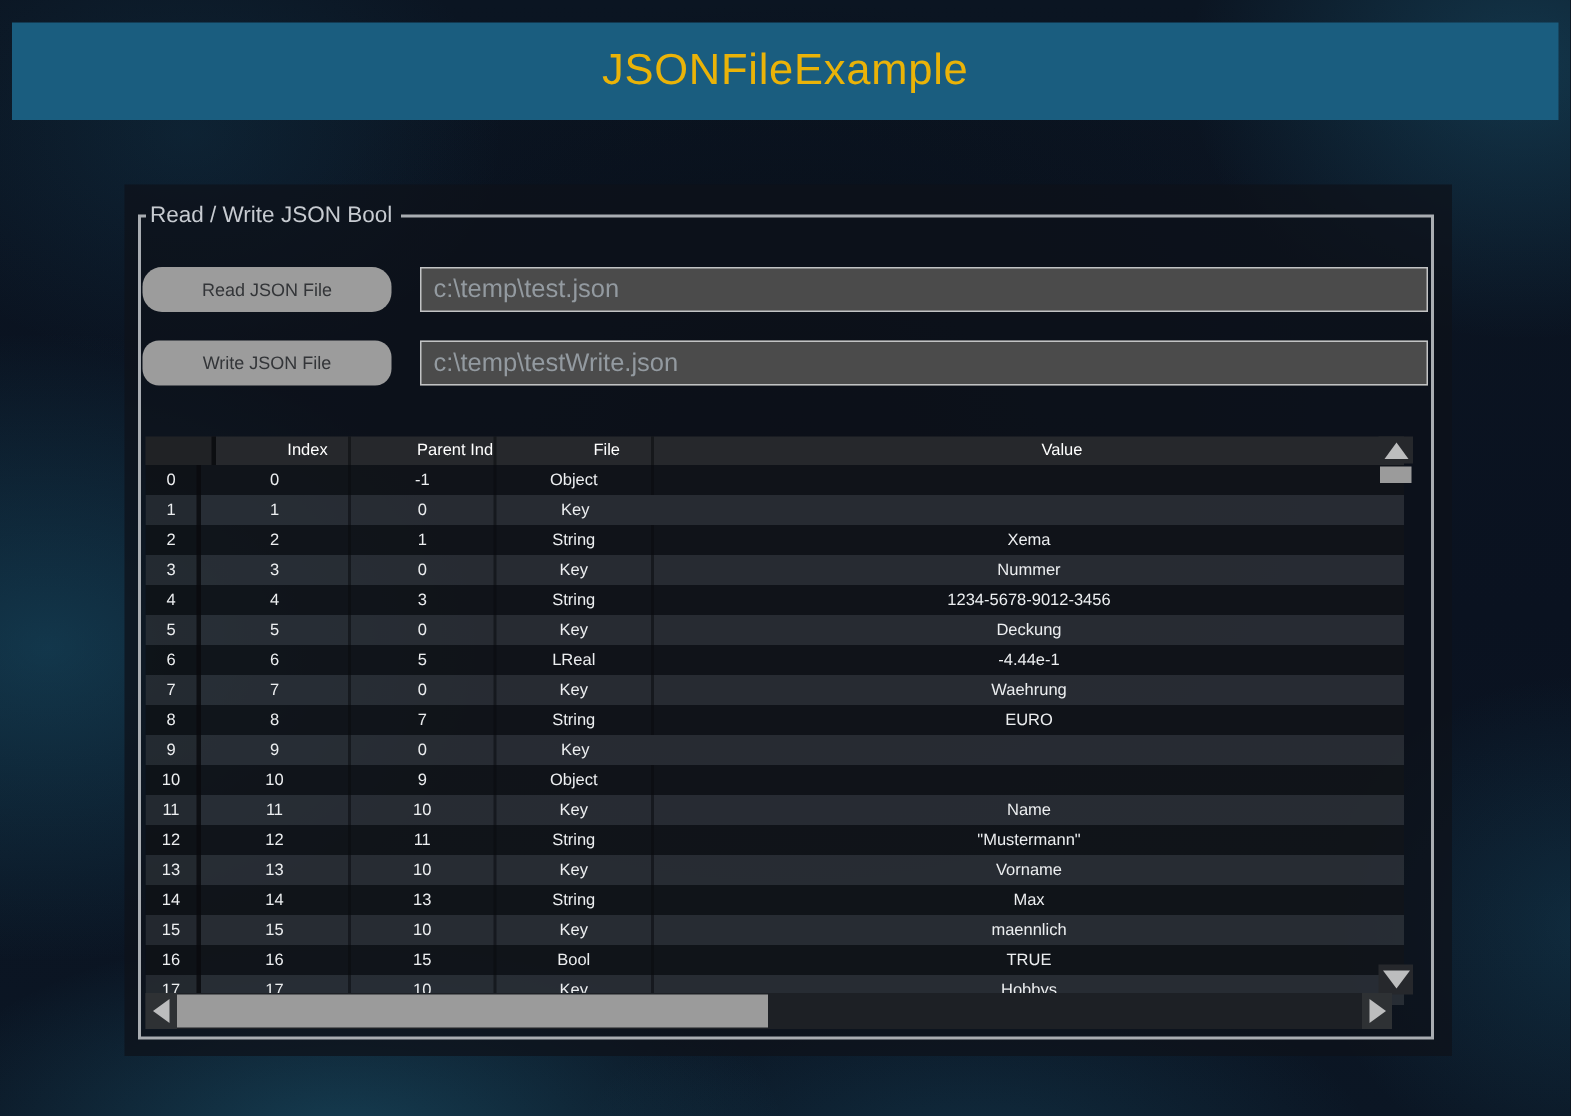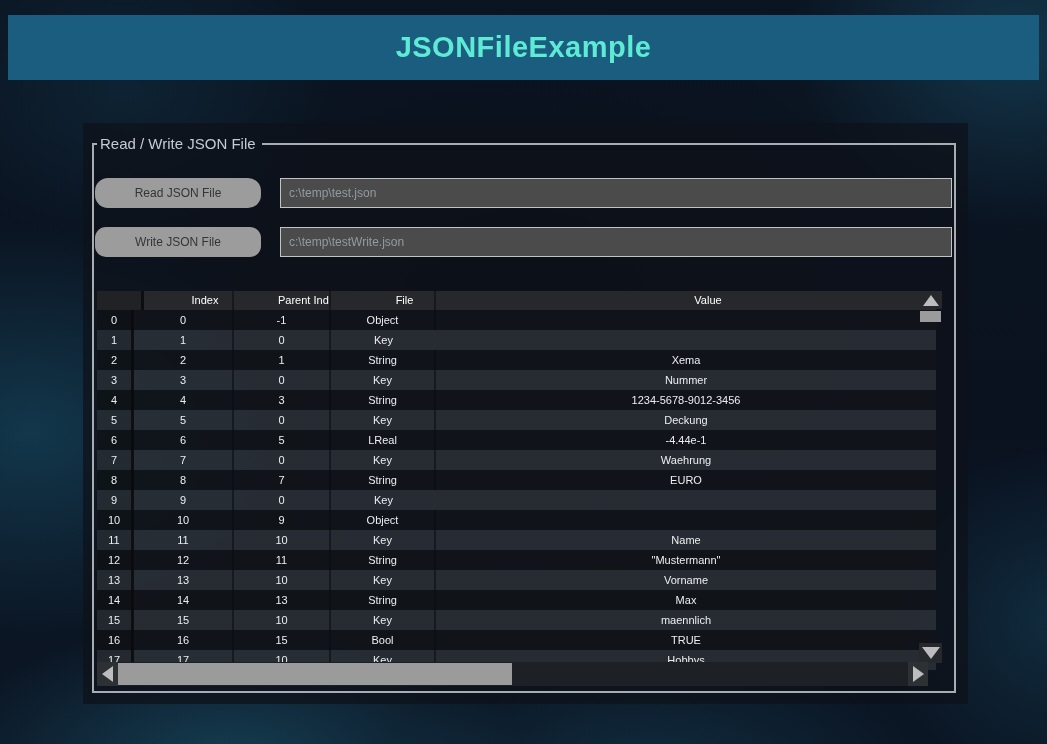--- a/index.html
+++ b/index.html
@@ -21,21 +21,21 @@
       linear-gradient(180deg,#0b1522 0%, #0a1220 55%, #0b1624 100%);
   }
 
   
   .titlebar {
     position:absolute; left:8px; top:15px; width:1031px; height:65px;
     background:#1a5d7f;
     display:flex; align-items:center; justify-content:center;
   }
   .titlebar h1 {
-    margin:0; font-size:29px; font-weight:700; color:#5eead4; letter-spacing:0.5px;
+    margin:0; font-size:29px; font-weight:400; color:#eab308; letter-spacing:0.5px;
   }
 
   
   .panel {
     position:absolute; left:83px; top:123px; width:885px; height:581px;
     background:rgba(13,18,26,0.74);
   }
   fieldset.groupbox {
     position:absolute; left:9px; top:12px; width:864px; height:558px;
     margin:0; padding:0; box-sizing:border-box;
@@ -50,21 +50,21 @@
   .btn {
     position:absolute; left:12px; width:166px; height:30px;
     background:#9c9c9c; border:none; color:#333538;
     font-family:inherit; font-size:12px; cursor:pointer;
   }
   .btn.read  { top:55px;border-radius:13px; }
   .btn.write { top:104px;border-radius:11px; }
   .path-input {
     position:absolute; left:197px; width:672px; height:30px; box-sizing:border-box;
     background:#4b4b4b; border:1px solid #c2c3c4;
-    color:#939aa0; font-family:inherit; font-size:12px; padding:0 8px;
+    color:#939aa0; font-family:inherit; font-size:17px; padding:0 8px;
   }
   .path-input.read  { top:55px; }
   .path-input.write { top:104px; }
 
   
   .grid { position:absolute; left:14px; top:168px; width:855px; height:398px; }
   .thead-row, .trow {
     display:grid; grid-template-columns:37px 100px 97px 105px 1fr;
     width:839px;
   }
@@ -112,21 +112,21 @@
 
 <div class="stage">
 
   <div class="titlebar">
     <h1>JSONFileExample</h1>
   </div>
 
   <div class="panel">
 
     <fieldset class="groupbox">
-      <legend>Read / Write JSON File</legend>
+      <legend>Read / Write JSON Bool</legend>
     </fieldset>
 
     <button class="btn read">Read JSON File</button>
     <input class="path-input read" type="text" value="c:\temp\test.json" style="">
 
     <button class="btn write">Write JSON File</button>
     <input class="path-input write" type="text" value="c:\temp\testWrite.json" style="">
 
     <div class="grid">
       <div class="thead-row">

